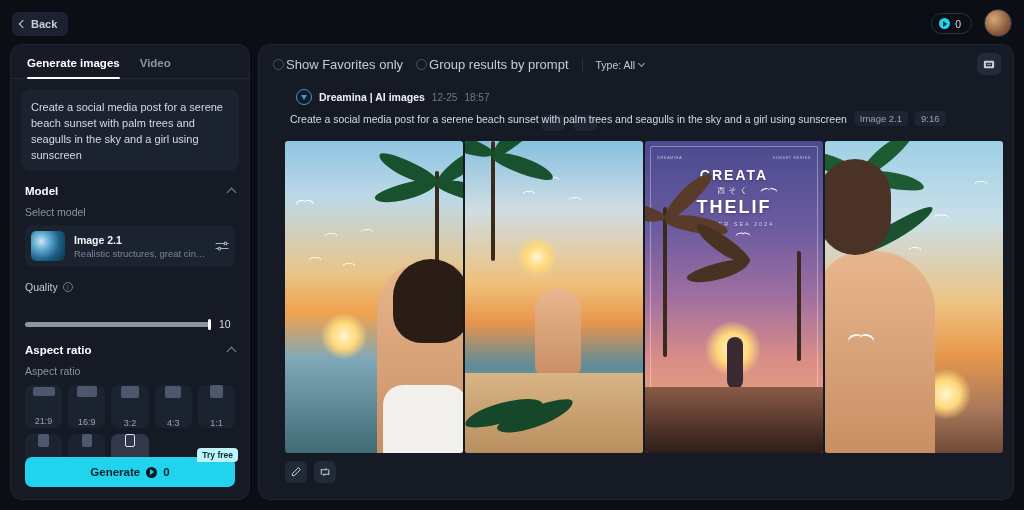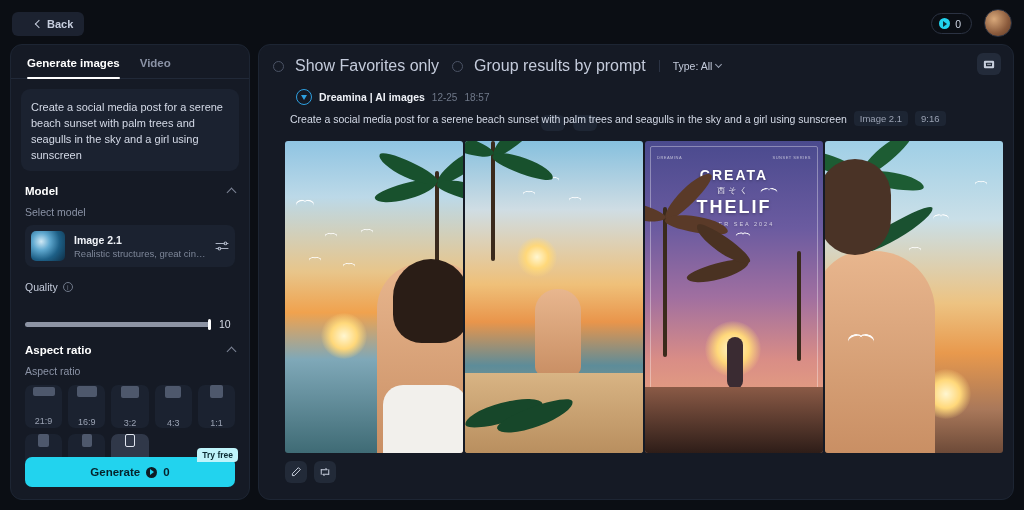--- a/index.html
+++ b/index.html
@@ -9,21 +9,21 @@
     font-family: "Liberation Sans", sans-serif;
     overflow: hidden;
     color: #e6eaf2;
   }
   #app { position: relative; width: 1024px; height: 510px; background: #0b0e14; }
 
   
   .topbar { position: absolute; left: 0; top: 0; width: 1024px; height: 46px; }
   .back-btn {
     position: absolute; left: 12px; top: 12px;
-    height: 24px; padding: 0 11px 0 24px;
+    height: 24px; padding: 0 11px 0 8px;
     display: flex; align-items: center; gap: 5px;
     background: #1c2230; border-radius: 6px;
     font-size: 11px; color: #c7cede; font-weight: 600;
   }
   .chev-l { display: inline-block; width: 6px; height: 6px; border-left: 1.4px solid #c7cede; border-bottom: 1.4px solid #c7cede; transform: rotate(45deg); margin-top: -1px; }
   .credits {
     position: absolute; right: 52px; top: 13px;
     height: 21px; padding: 0 10px 0 7px;
     display: flex; align-items: center; gap: 5px;
     border: 1px solid #2b3242; border-radius: 11px;
@@ -83,21 +83,21 @@
 
   .gen-wrap { position: absolute; left: 14px; right: 14px; bottom: 12px; }
   .gen-btn { height: 30px; border-radius: 7px; background: #22d3ee; display: flex; align-items: center; justify-content: center; gap: 6px; font-size: 11.5px; font-weight: 700; color: #05222b; }
   .coin-d { width: 11px; height: 11px; border-radius: 50%; background: #0d1b24; display: inline-block; position: relative; }
   .coin-d::after { content: ""; position: absolute; left: 3.5px; top: 2.5px; width: 0; height: 0; border-left: 4px solid #22d3ee; border-top: 3px solid transparent; border-bottom: 3px solid transparent; }
   .tryfree { position: absolute; right: -3px; top: -9px; background: #bff4fb; color: #0a2b33; font-size: 8.5px; font-weight: 700; padding: 2px 5px; border-radius: 4px 4px 4px 0; }
 
   
   .right-panel { position: absolute; left: 258px; top: 44px; width: 756px; height: 456px; background: #151a25; border-radius: 12px; border: 1px solid #1d2533; overflow: hidden; }
   .filters { display: flex; align-items: center; gap: 13px; padding: 12px 14px 0 14px; position: relative; }
-  .fchk { display: flex; align-items: center; gap: 11px; font-size: 16px; color: #c4cbdb; }
+  .fchk { display: flex; align-items: center; gap: 2px; font-size: 13px; color: #c4cbdb; }
   .chk-box { width: 11px; height: 11px; border-radius: 50%; border: 1.3px solid #4b5365; }
   .fdiv { width: 1px; height: 12px; background: #2b3344; }
   .ftype { display: flex; align-items: center; gap: 4px; font-size: 10.5px; color: #c4cbdb; }
   .chev-d { width: 5px; height: 5px; border-right: 1.3px solid #9aa2b3; border-bottom: 1.3px solid #9aa2b3; transform: rotate(45deg); margin-top: -3px; }
   .archive-btn { position: absolute; right: 12px; top: 8px; width: 24px; height: 22px; border-radius: 6px; background: #232b3a; display: flex; align-items: center; justify-content: center; }
 
   .ghost-row { position: absolute; left: 282px; top: 70px; display: flex; gap: 8px; }
   .ghost-btn { width: 24px; height: 16px; border-radius: 6px; background: #1e2634; }
 
   .result { position: absolute; left: 0; top: 44px; right: 0; }

